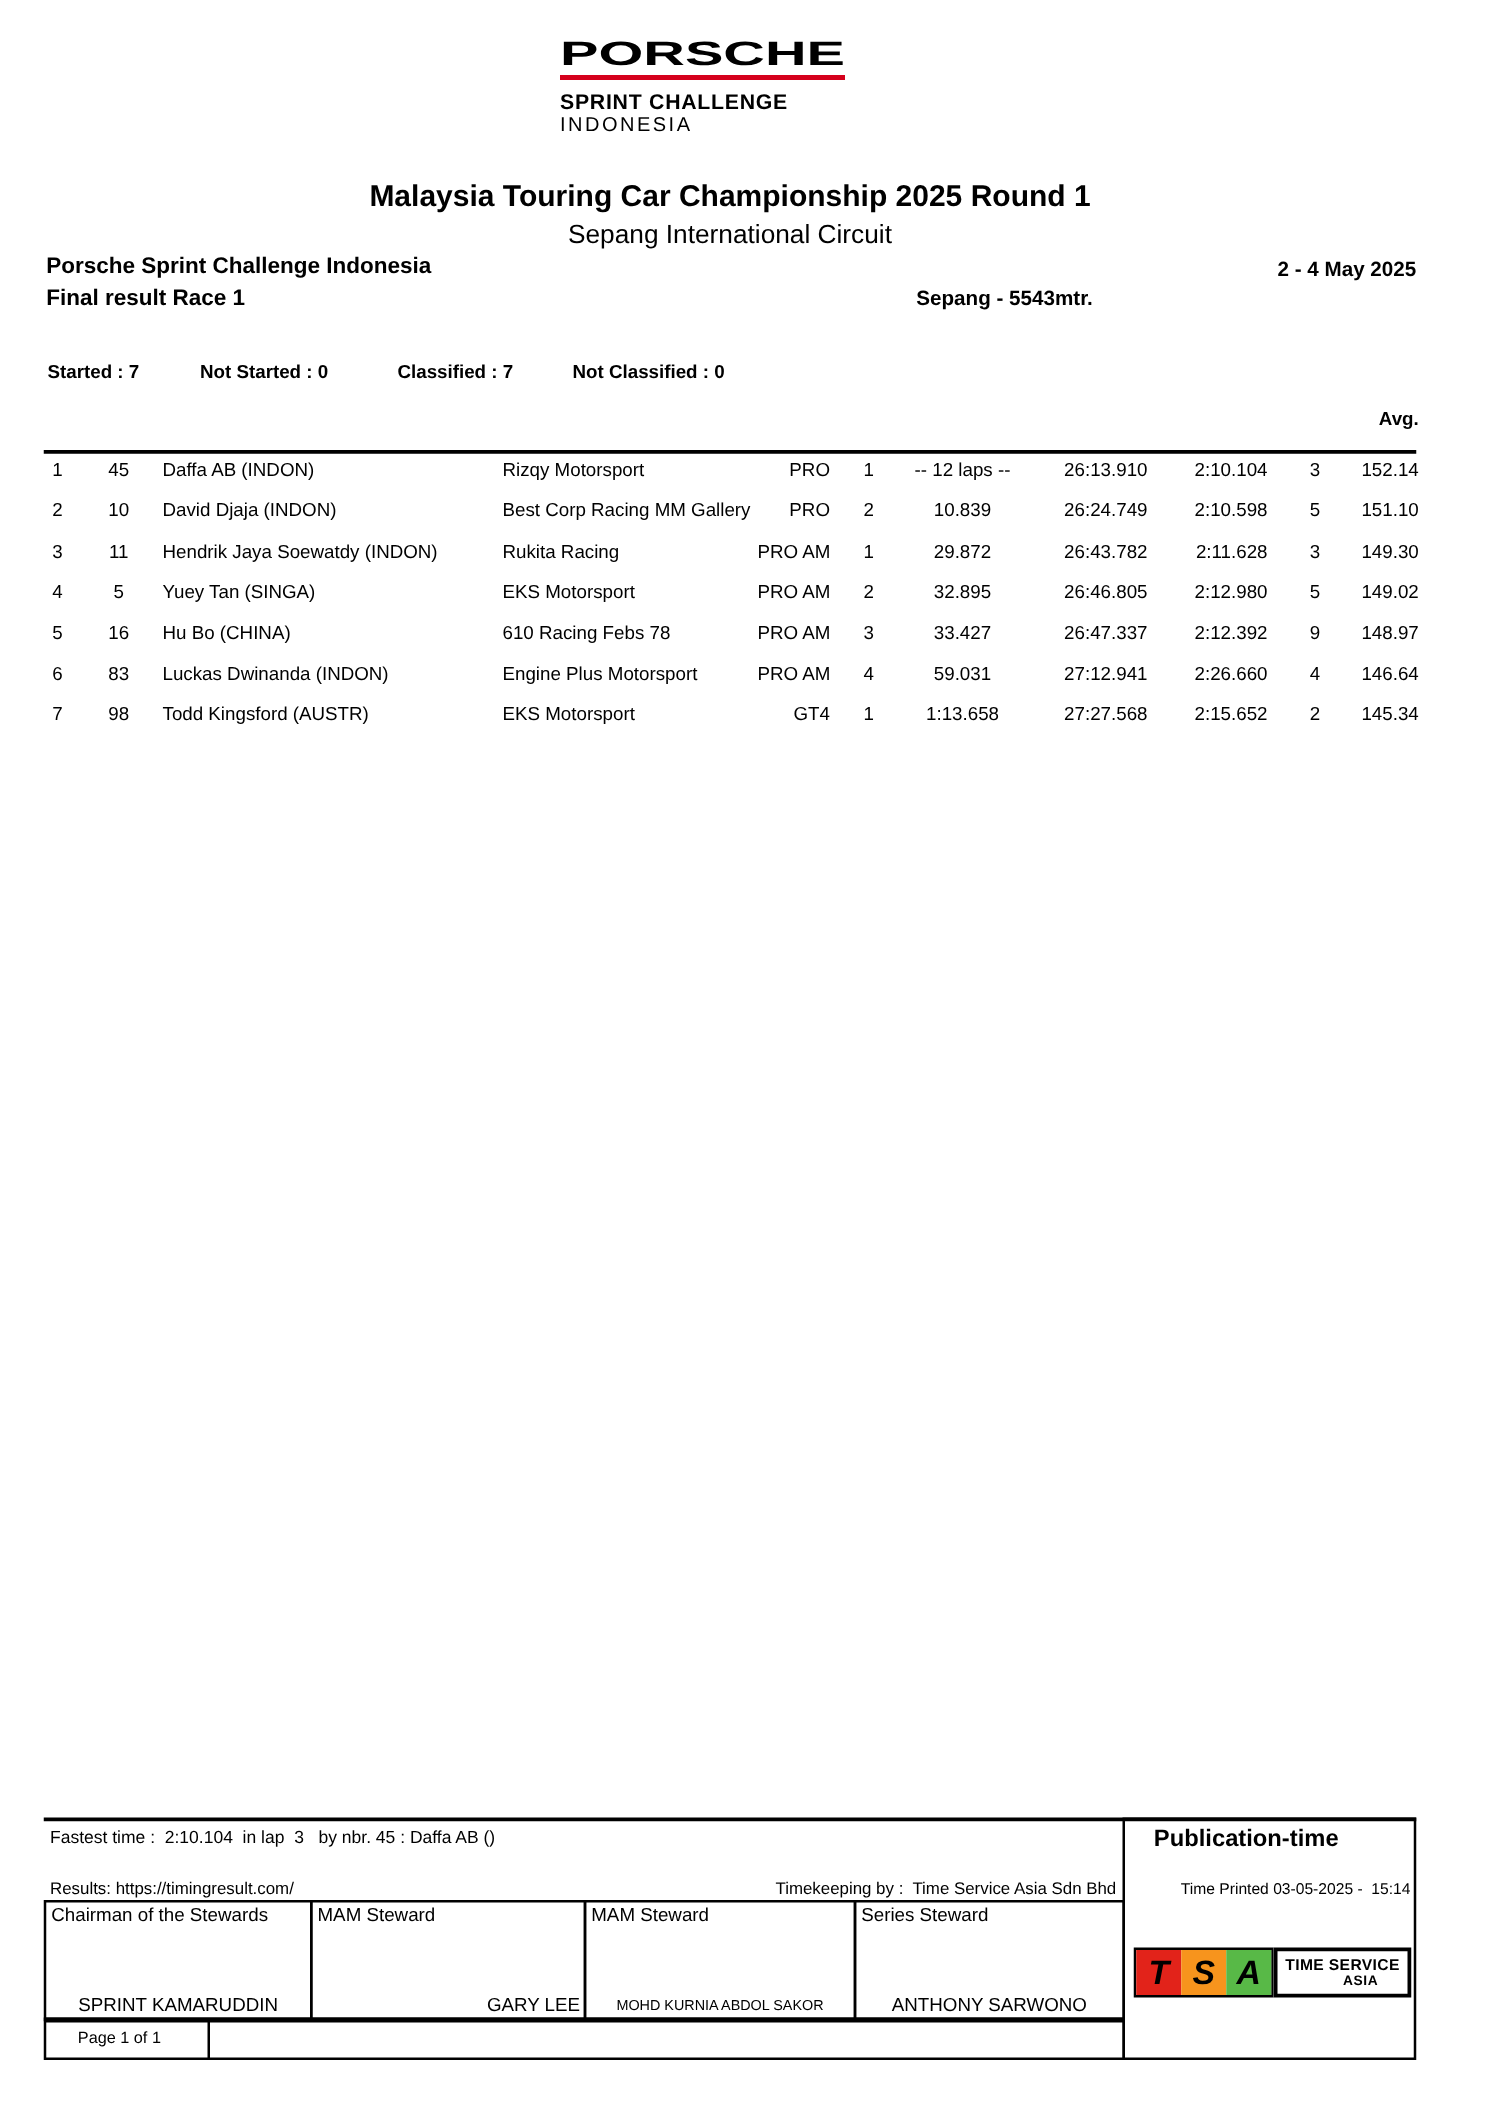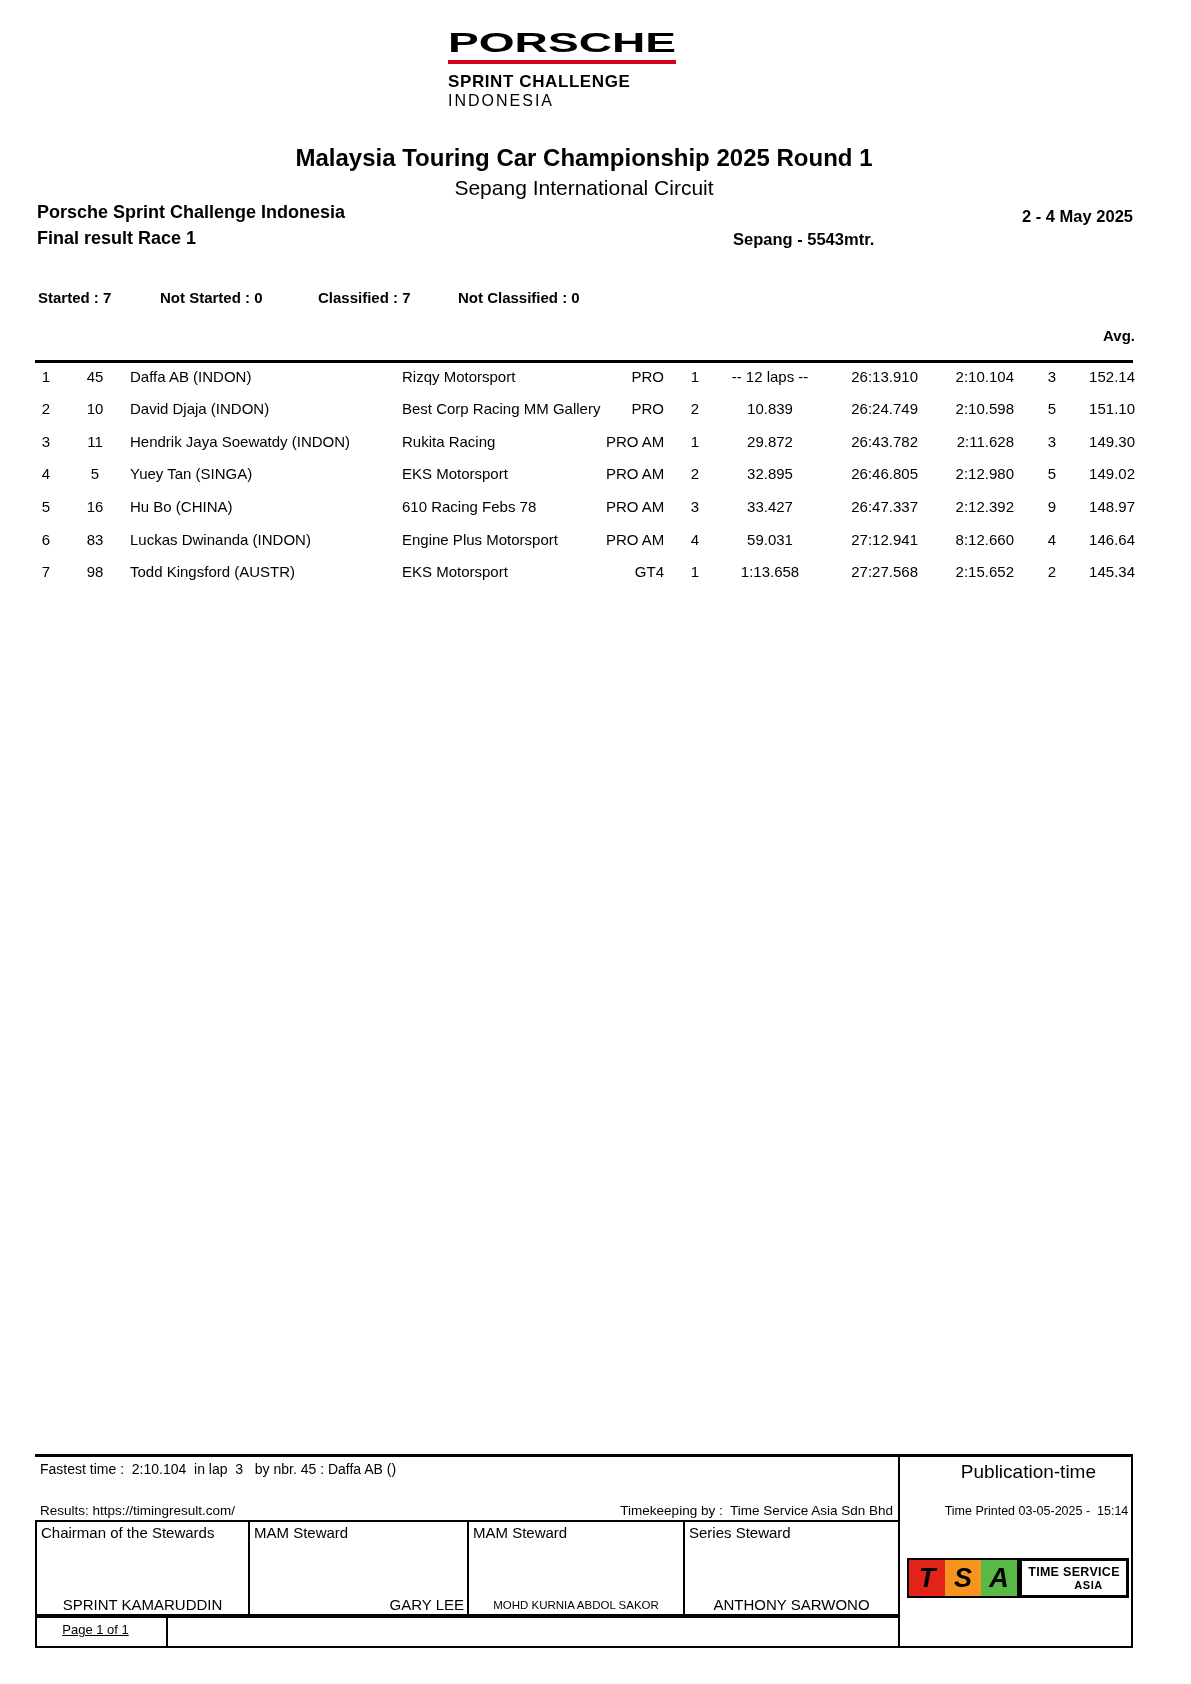--- a/index.html
+++ b/index.html
@@ -39,39 +39,39 @@
   .c-fastest{left:938px;width:76px;text-align:right;}
   .c-in{left:1035px;width:34px;text-align:center;}
   .c-speed{left:1073px;width:62px;text-align:right;}
   .th{font-weight:bold;}
   .hdr-underline{left:35px;top:360px;width:1098px;height:3px;background:#000;}
 
   
   .foot-rule{left:35px;top:1454px;width:1098px;height:3px;background:#000;}
   .pub-box{left:898px;top:1454px;width:235px;height:194px;border:2px solid #000;box-sizing:border-box;}
   .fastest-note{left:40px;top:1461px;font-size:14px;}
-  .pub-title{left:898px;top:1461px;width:198px;text-align:right;font-size:19px;font-weight:normal;}
+  .pub-title{left:898px;top:1461px;width:198px;text-align:center;font-size:19px;font-weight:bold;}
   .results-url{left:40px;top:1503px;font-size:13.5px;}
   .timekeeping{left:500px;top:1503px;width:393px;text-align:right;font-size:13.5px;}
   .printed{left:898px;top:1504px;width:277px;text-align:center;font-size:12.5px;}
 
   .steward-box{position:absolute;top:1520px;height:96px;border:2px solid #000;box-sizing:border-box;font-size:15px;}
   .steward-role{position:absolute;left:4px;top:2px;white-space:nowrap;}
   .steward-name{position:absolute;bottom:1px;left:0;width:100%;text-align:center;white-space:nowrap;}
   .sb1{left:35px;width:215px;}
   .sb2{left:248px;width:221px;}
   .sb3{left:467px;width:218px;}
   .sb4{left:683px;width:217px;}
   .sb2 .steward-name{text-align:right;padding-right:3px;box-sizing:border-box;}
   .sb3 .steward-name{font-size:11.5px;bottom:3px;}
   .stewards-underline{left:35px;top:1614px;width:865px;height:3px;background:#000;}
 
   .page-row{left:35px;top:1616px;width:865px;height:32px;border:2px solid #000;box-sizing:border-box;}
   .page-cell-divider{left:166px;top:1616px;width:2px;height:32px;background:#000;}
-  .page-label{left:35px;top:1622px;width:121px;text-align:center;font-size:13px;text-decoration:underline;}
+  .page-label{left:35px;top:1622px;width:121px;text-align:center;font-size:13px;}
 
   
   .tsa{left:907px;top:1558px;display:flex;align-items:stretch;height:40px;}
   .tsa-squares{display:flex;border:2px solid #000;}
   .tsa-sq{width:36px;height:36px;display:flex;align-items:center;justify-content:center;
           font-size:27px;font-weight:bold;font-style:italic;color:#000;}
   .sq-t{background:#e2231a;}
   .sq-s{background:#f7941d;}
   .sq-a{background:#58b947;}
   .tsa-caption{border:3px solid #000;background:#fff;display:flex;flex-direction:column;
@@ -175,21 +175,21 @@
   </div>
   <div class="trow" style="top:531px;">
     <span class="c-pos">6</span>
     <span class="c-nbr">83</span>
     <span class="c-name">Luckas Dwinanda (INDON)</span>
     <span class="c-entrant">Engine Plus Motorsport</span>
     <span class="c-cls">PRO AM</span>
     <span class="c-pic">4</span>
     <span class="c-gap">59.031</span>
     <span class="c-total">27:12.941</span>
-    <span class="c-fastest">8:12.660</span>
+    <span class="c-fastest">2:26.660</span>
     <span class="c-in">4</span>
     <span class="c-speed">146.64</span>
   </div>
   <div class="trow" style="top:563px;">
     <span class="c-pos">7</span>
     <span class="c-nbr">98</span>
     <span class="c-name">Todd Kingsford (AUSTR)</span>
     <span class="c-entrant">EKS Motorsport</span>
     <span class="c-cls">GT4</span>
     <span class="c-pic">1</span>

